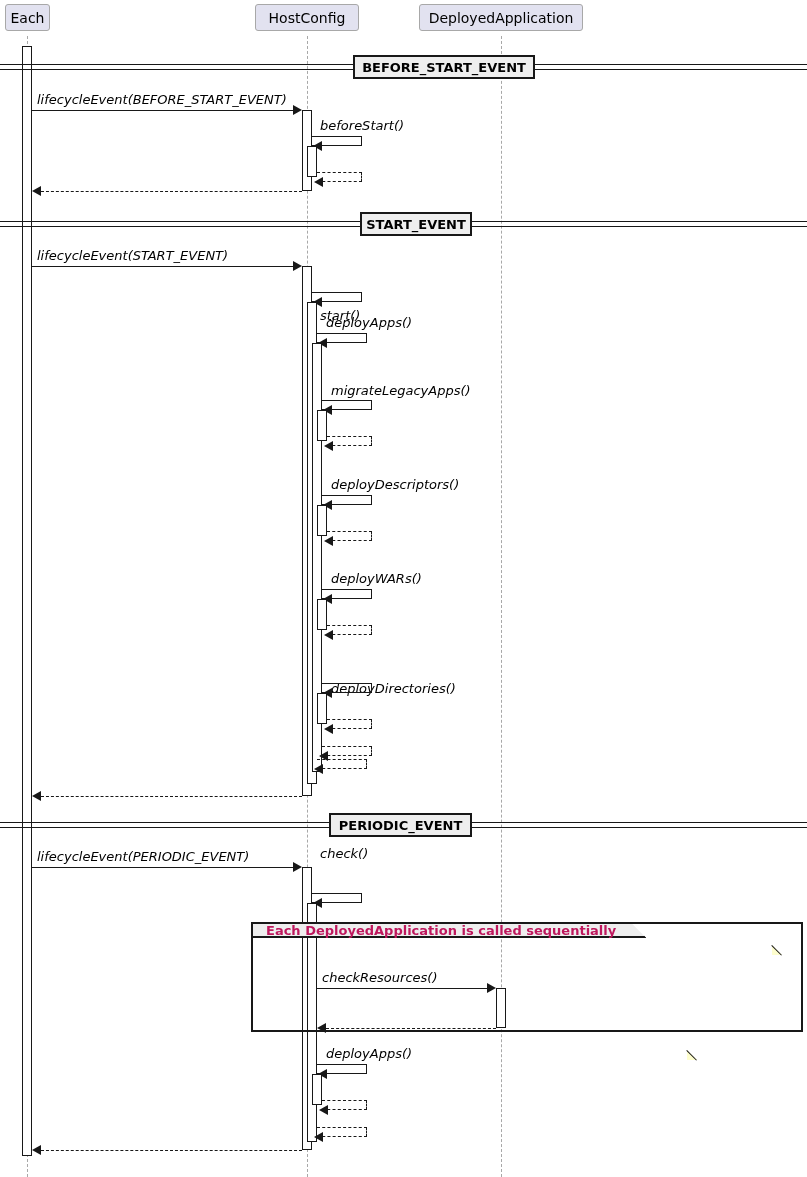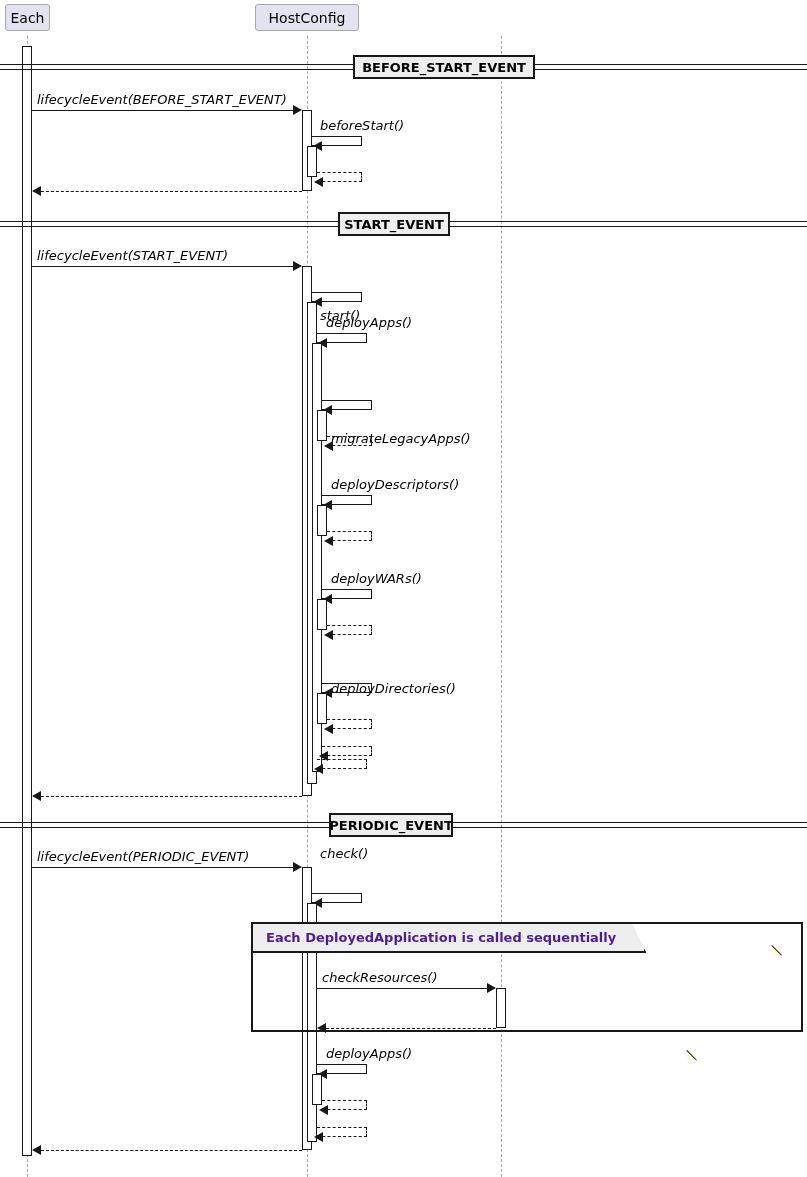--- a/index.html
+++ b/index.html
@@ -38,22 +38,22 @@
     border-top:1px solid #181818;border-bottom:1px solid #181818;}
   .divider-box{position:absolute;box-sizing:border-box;
     background:#EEEEEE;border:2px solid #181818;
     display:flex;align-items:center;justify-content:center;
     font-size:13px;font-weight:bold;color:#000;white-space:nowrap;padding:0 12px;height:24px;}
 
   
   .group-frame{position:absolute;box-sizing:border-box;border:2px solid #181818;background:transparent;}
   .group-tab{position:absolute;box-sizing:border-box;background:#EEEEEE;
     border-right:2px solid #181818;border-bottom:2px solid #181818;
-    font-size:13px;font-weight:bold;color:#4c1d95;white-space:nowrap;
-    display:flex;align-items:center;padding-left:13px;padding-right:28px;height:29px;
+    font-size:13px;font-weight:bold;color:#be185d;white-space:nowrap;
+    display:flex;align-items:center;padding-left:13px;padding-right:28px;height:14px;
     clip-path:polygon(0 0,calc(100% - 14px) 0,100% 100%,0 100%);}
 
   
   .note{position:absolute;box-sizing:border-box;background:#FEFECE;border:1px solid #181818;
     font-size:13px;line-height:16px;color:#000;padding:4px 6px;white-space:pre-line;}
   .note-fold{position:absolute;width:0;height:0;
     border-left:10px solid #FEFECE;border-top:10px solid #ffffff;}
   .note-fold-line{position:absolute;width:14px;height:0;border-top:1px solid #181818;
     transform-origin:left top;transform:rotate(45deg);}
 </style>
@@ -65,20 +65,23 @@
   <div class="lifeline" style="left:27px;top:36px;height:1141px;"></div>
   <div class="lifeline" style="left:307px;top:36px;height:1141px;"></div>
   <div class="lifeline" style="left:501px;top:36px;height:1141px;"></div>
 
   <div class="participant" style="left:5px;top:4px;width:45px;">
     <span>Each</span>
   </div>
   <div class="participant" style="left:255px;top:4px;width:104px;">
     <span>HostConfig</span>
   </div>
+  <div class="participant" style="left:419px;top:4px;width:164px;">
+    <span>DeployedApplication</span>
+  </div>
 
   <div class="activation" style="left:22px;top:46px;width:10px;height:1110px;"></div>
 
   <div class="divider-rule" style="top:64px;"></div>
   <div class="divider-box" style="left:309px;top:55px;width:182px;margin-left:44px;">
     <span>BEFORE_START_EVENT</span>
   </div>
 
   <div class="msglabel" style="left:37px;top:92px;">lifecycleEvent(BEFORE_START_EVENT)</div>
   <div class="msgline" style="left:32px;top:110px;width:262px;"></div>
@@ -92,21 +95,21 @@
 
   <div class="activation" style="left:307px;top:146px;width:10px;height:31px;"></div>
 
   <div class="selfcall dashed" style="left:317px;top:172px;width:45px;height:10px;"></div>
   <div class="arrowL" style="left:314px;top:177px;"></div>
 
   <div class="msgline dashed" style="left:41px;top:191px;width:261px;"></div>
   <div class="arrowL" style="left:32px;top:186px;"></div>
 
   <div class="divider-rule" style="top:221px;"></div>
-  <div class="divider-box" style="left:338px;top:212px;width:112px;">
+  <div class="divider-box" style="left:360px;top:212px;width:112px;">
     <span>START_EVENT</span>
   </div>
 
   <div class="msglabel" style="left:37px;top:248px;">lifecycleEvent(START_EVENT)</div>
   <div class="msgline" style="left:32px;top:266px;width:262px;"></div>
   <div class="arrowR" style="left:293px;top:261px;"></div>
 
   <div class="activation" style="left:302px;top:266px;width:10px;height:530px;"></div>
 
   <div class="msglabel" style="left:320px;top:260px;margin-top:48px;">start()</div>
@@ -114,21 +117,21 @@
   <div class="arrowL" style="left:313px;top:297px;"></div>
 
   <div class="activation" style="left:307px;top:302px;width:10px;height:482px;"></div>
 
   <div class="msglabel" style="left:326px;top:315px;">deployApps()</div>
   <div class="selfcall" style="left:317px;top:333px;width:50px;height:10px;"></div>
   <div class="arrowL" style="left:318px;top:338px;"></div>
 
   <div class="activation" style="left:312px;top:343px;width:10px;height:429px;"></div>
 
-  <div class="msglabel" style="left:331px;top:383px;margin-top:48px;">migrateLegacyApps()</div>
+  <div class="msglabel" style="left:331px;top:383px;">migrateLegacyApps()</div>
   <div class="selfcall" style="left:322px;top:400px;width:50px;height:10px;"></div>
   <div class="arrowL" style="left:323px;top:405px;"></div>
   <div class="activation" style="left:317px;top:410px;width:10px;height:31px;"></div>
   <div class="selfcall dashed" style="left:327px;top:436px;width:45px;height:10px;"></div>
   <div class="arrowL" style="left:324px;top:441px;"></div>
 
   <div class="msglabel" style="left:331px;top:477px;">deployDescriptors()</div>
   <div class="selfcall" style="left:322px;top:495px;width:50px;height:10px;"></div>
   <div class="arrowL" style="left:323px;top:500px;"></div>
   <div class="activation" style="left:317px;top:505px;width:10px;height:31px;"></div>
@@ -152,21 +155,21 @@
   <div class="selfcall dashed" style="left:322px;top:746px;width:50px;height:10px;"></div>
   <div class="arrowL" style="left:319px;top:751px;"></div>
 
   <div class="selfcall dashed" style="left:317px;top:759px;width:50px;height:10px;"></div>
   <div class="arrowL" style="left:314px;top:764px;"></div>
 
   <div class="msgline dashed" style="left:41px;top:796px;width:261px;"></div>
   <div class="arrowL" style="left:32px;top:791px;"></div>
 
   <div class="divider-rule" style="top:822px;"></div>
-  <div class="divider-box" style="left:329px;top:813px;width:124px;">
+  <div class="divider-box" style="left:329px;top:813px;width:143px;">
     <span>PERIODIC_EVENT</span>
   </div>
 
   <div class="msglabel" style="left:37px;top:849px;">lifecycleEvent(PERIODIC_EVENT)</div>
   <div class="msgline" style="left:32px;top:867px;width:262px;"></div>
   <div class="arrowR" style="left:293px;top:862px;"></div>
 
   <div class="activation" style="left:302px;top:867px;width:10px;height:283px;"></div>
 
   <div class="msglabel" style="left:320px;top:846px;">check()</div>

